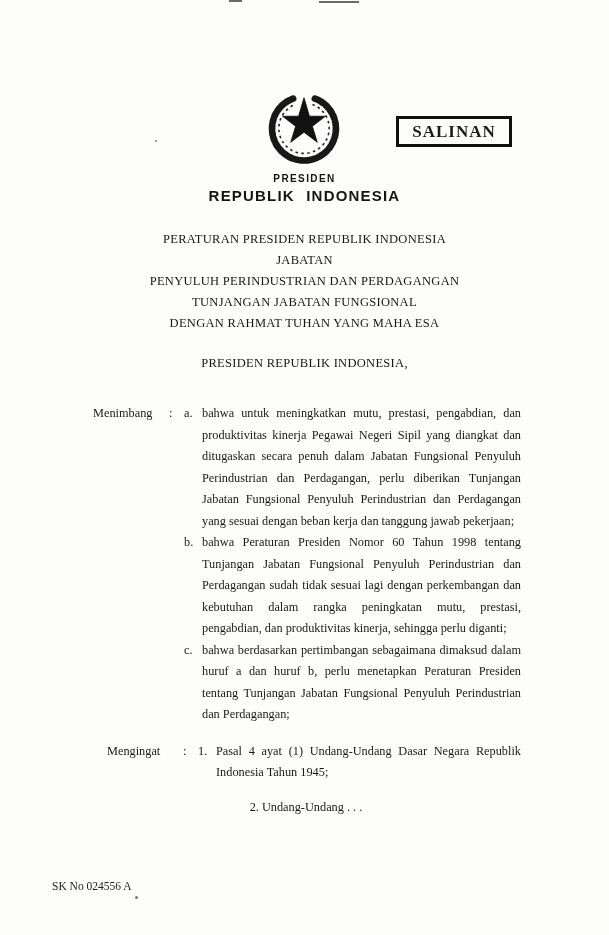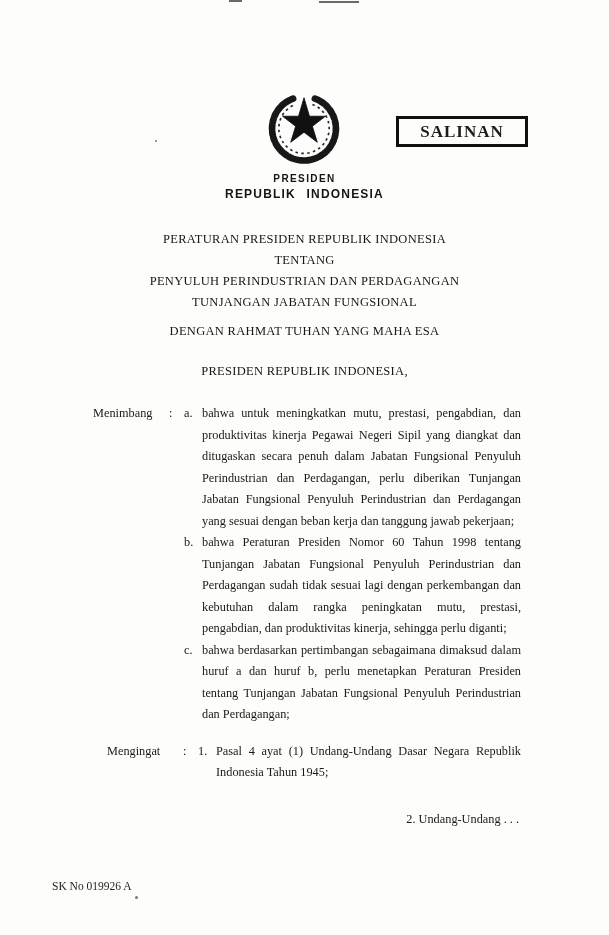--- a/index.html
+++ b/index.html
@@ -17,21 +17,21 @@
 
   
   .artifact { position: absolute; background: #6a6a6a; height: 2px; }
   .artifact.a1 { left: 229px; top: 0; width: 13px; }
   .artifact.a2 { left: 319px; top: 1px; width: 40px; }
 
   
   .stamp {
     position: absolute;
     left: 396px; top: 116px;
-    width: 132px; height: 31px;
+    width: 116px; height: 31px;
     border: 3px solid #101010;
     display: flex; align-items: center; justify-content: center;
     font-weight: 700; font-size: 17px; letter-spacing: 1px;
   }
 
   
   .emblem {
     position: absolute;
     left: 261px; top: 86px;
     width: 86px; height: 84px;
@@ -39,53 +39,53 @@
   .emblem svg { width: 100%; height: 100%; display: block; }
 
   
   .letterhead {
     position: absolute; top: 173px; left: 0; width: 100%;
     text-align: center;
     font-family: "Liberation Sans", sans-serif;
     font-weight: 700; color: #151515;
   }
   .letterhead .lh1 { font-size: 10px; letter-spacing: 1.4px; }
-  .letterhead .lh2 { font-size: 12px; letter-spacing: 1.2px; word-spacing: 6px; margin-top: 3px; }
+  .letterhead .lh2 { font-size: 15px; letter-spacing: 1.2px; word-spacing: 6px; margin-top: 3px; }
 
   
   .title-block {
     position: absolute; top: 229px; left: 0; width: 100%;
     text-align: center;
     font-size: 12.5px; line-height: 21px;
     color: #161616;
   }
   .title-block .tline { letter-spacing: 0.3px; }
-  .title-block .preamble { margin-top: 8px; letter-spacing: 0.3px; }
+  .title-block .preamble { letter-spacing: 0.3px; }
   .title-block .issuer { margin-top: 19px; letter-spacing: 0.3px; }
 
   
   .body-block {
     position: absolute;
     left: 93px; top: 403px;
     width: 428px;
     font-size: 12.3px; line-height: 21.5px;
     color: #191919;
   }
   .clause { display: flex; align-items: flex-start; }
   .clause + .clause { margin-top: 15px; margin-left: 14px; }
   .clause-label { width: 76px; flex: 0 0 76px; }
   .clause-colon { width: 15px; flex: 0 0 15px; }
   .clause-items { flex: 1; }
   .item { display: flex; align-items: flex-start; }
   .item .marker { width: 18px; flex: 0 0 18px; }
   .item .itext { flex: 1; text-align: justify; }
 
   .continuation {
-    margin-top: 25px;
-    text-align: right;
+    margin-top: 13px;
+    text-align: center;
     padding-right: 2px;
   }
 
   
   .footer-code {
     position: absolute;
     left: 52px; top: 880px;
     font-size: 11.5px;
     color: #222;
   }
@@ -120,21 +120,21 @@
     </svg>
   </div>
 
   <div class="letterhead">
     <div class="lh1">PRESIDEN</div>
     <div class="lh2">REPUBLIK INDONESIA</div>
   </div>
 
   <div class="title-block">
     <div class="tline">PERATURAN PRESIDEN REPUBLIK INDONESIA</div>
-    <div class="tline">TENTANG</div>
+    <div class="tline">JABATAN</div>
     <div class="tline">PENYULUH PERINDUSTRIAN DAN PERDAGANGAN</div>
     <div class="tline">TUNJANGAN JABATAN FUNGSIONAL</div>
     <div class="preamble">DENGAN RAHMAT TUHAN YANG MAHA ESA</div>
     <div class="issuer">PRESIDEN REPUBLIK INDONESIA,</div>
   </div>
 
   <div class="body-block">
 
     <div class="clause">
       <div class="clause-label">Menimbang</div>
@@ -163,15 +163,15 @@
           <span class="marker">1.</span>
           <div class="itext">Pasal 4 ayat (1) Undang-Undang Dasar Negara Republik Indonesia Tahun 1945;</div>
         </div>
       </div>
     </div>
 
     <div class="continuation">2. Undang-Undang . . .</div>
 
   </div>
 
-  <div class="footer-code">SK No 019926 A</div>
+  <div class="footer-code">SK No 024556 A</div>
 
 </div>
 
 </body></html>

